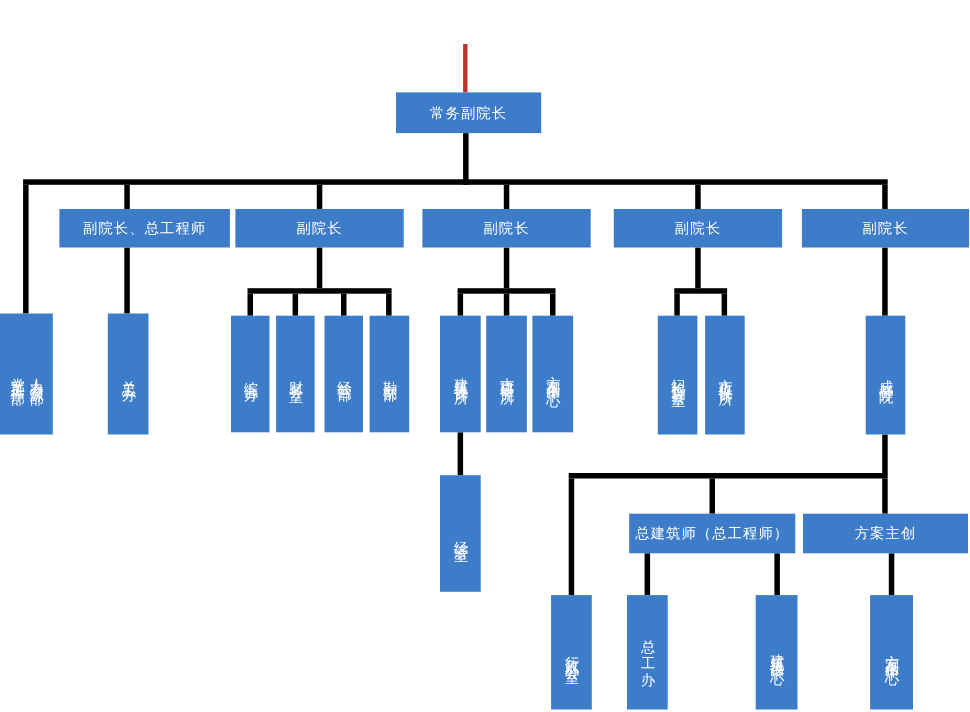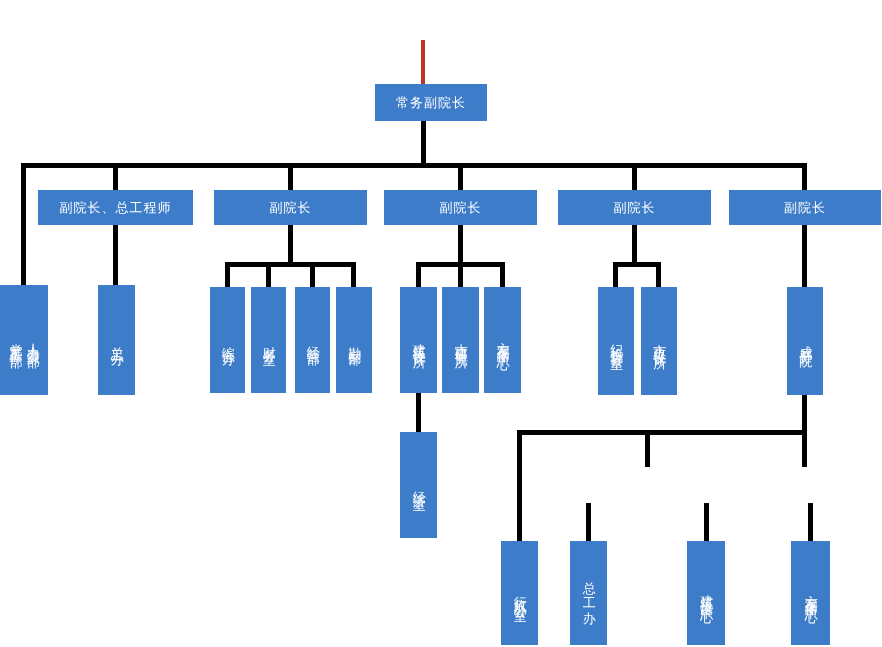--- a/index.html
+++ b/index.html
@@ -65,25 +65,25 @@
   <div class="line" style="left:416px;top:393px;width:5px;height:39px"></div>
   <div class="line" style="left:802px;top:395px;width:5px;height:35px"></div>
   <div class="line" style="left:517px;top:430px;width:290px;height:5px"></div>
   <div class="line" style="left:517px;top:435px;width:5px;height:106px"></div>
   <div class="line" style="left:645px;top:435px;width:5px;height:32px"></div>
   <div class="line" style="left:802px;top:435px;width:5px;height:32px"></div>
   <div class="line" style="left:586px;top:503px;width:5px;height:38px"></div>
   <div class="line" style="left:704px;top:503px;width:5px;height:38px"></div>
   <div class="line" style="left:808px;top:503px;width:5px;height:38px"></div>
 
-  <div class="node hbox" style="left:375px;top:84px;width:112px;height:37px">
+  <div class="node hbox" style="left:360px;top:84px;width:132px;height:37px">
     <span>常务副院长</span>
   </div>
 
-  <div class="node hbox" style="left:38px;top:190px;width:155px;height:35px">
+  <div class="node hbox" style="left:54px;top:190px;width:155px;height:35px">
     <span>副院长、总工程师</span>
   </div>
   <div class="node hbox" style="left:214px;top:190px;width:153px;height:35px">
     <span>副院长</span>
   </div>
   <div class="node hbox" style="left:384px;top:190px;width:153px;height:35px">
     <span>副院长</span>
   </div>
   <div class="node hbox" style="left:558px;top:190px;width:153px;height:35px">
     <span>副院长</span>
@@ -126,20 +126,26 @@
   <div class="node vbox" style="left:641px;top:287px;width:36px;height:108px">
     <span class="vlbl">市政设计所</span>
   </div>
   <div class="node vbox" style="left:787px;top:287px;width:36px;height:108px">
     <span class="vlbl">成都分院</span>
   </div>
 
   <div class="node vbox" style="left:400px;top:432px;width:37px;height:106px">
     <span class="vlbl">经济室</span>
   </div>
+  <div class="node hbox" style="left:572px;top:467px;width:151px;height:36px">
+    <span>总建筑师（总工程师）</span>
+  </div>
+  <div class="node hbox" style="left:730px;top:467px;width:150px;height:36px">
+    <span>方案主创</span>
+  </div>
 
   <div class="node vbox" style="left:501px;top:541px;width:37px;height:104px">
     <span class="vlbl">行政办公室</span>
   </div>
   <div class="node vbox spread" style="left:570px;top:541px;width:37px;height:104px">
     <span class="vlbl">总工办</span>
   </div>
   <div class="node vbox" style="left:687px;top:541px;width:38px;height:104px">
     <span class="vlbl">建筑设计中心</span>
   </div>

